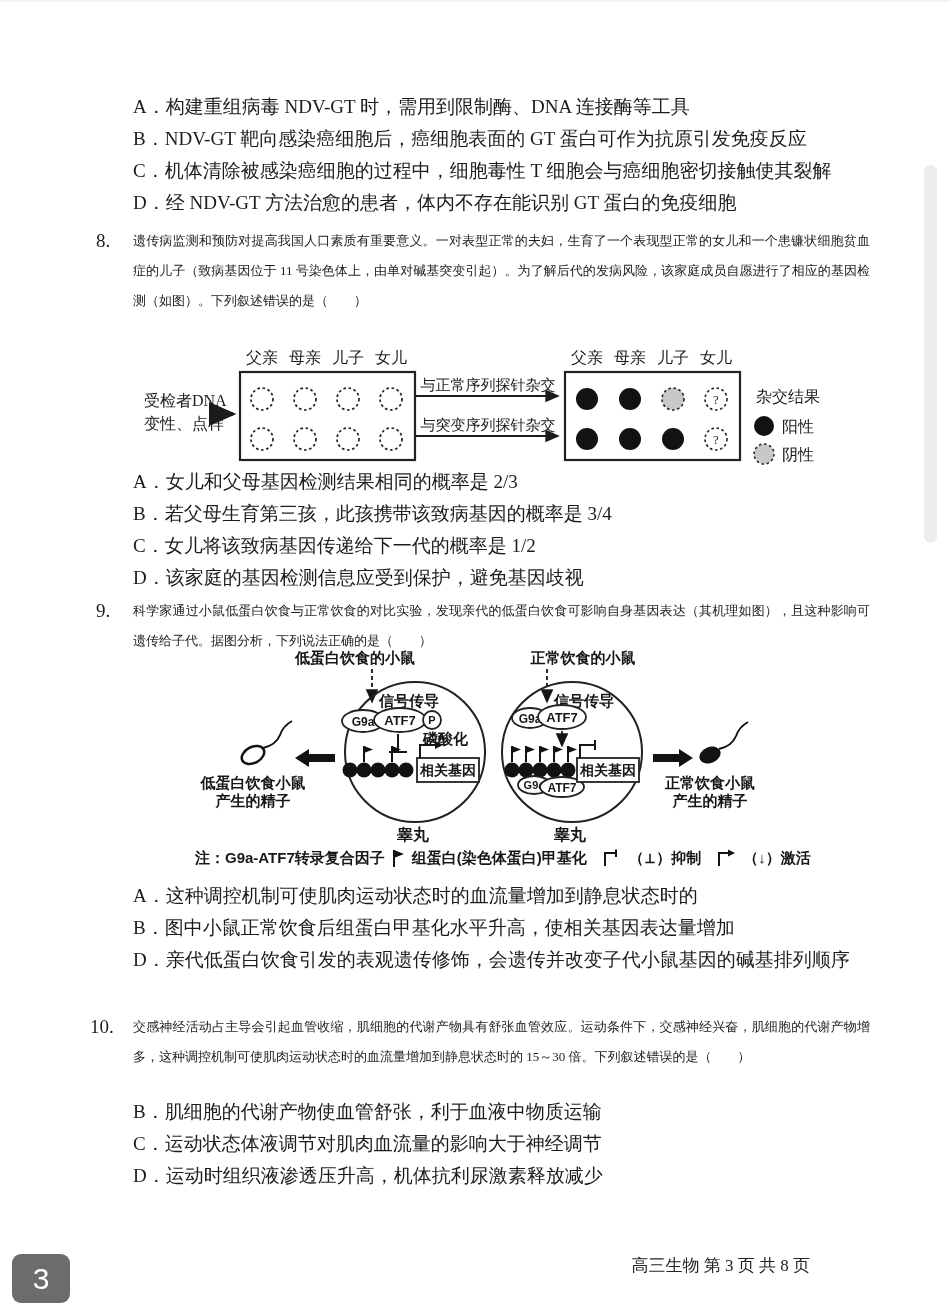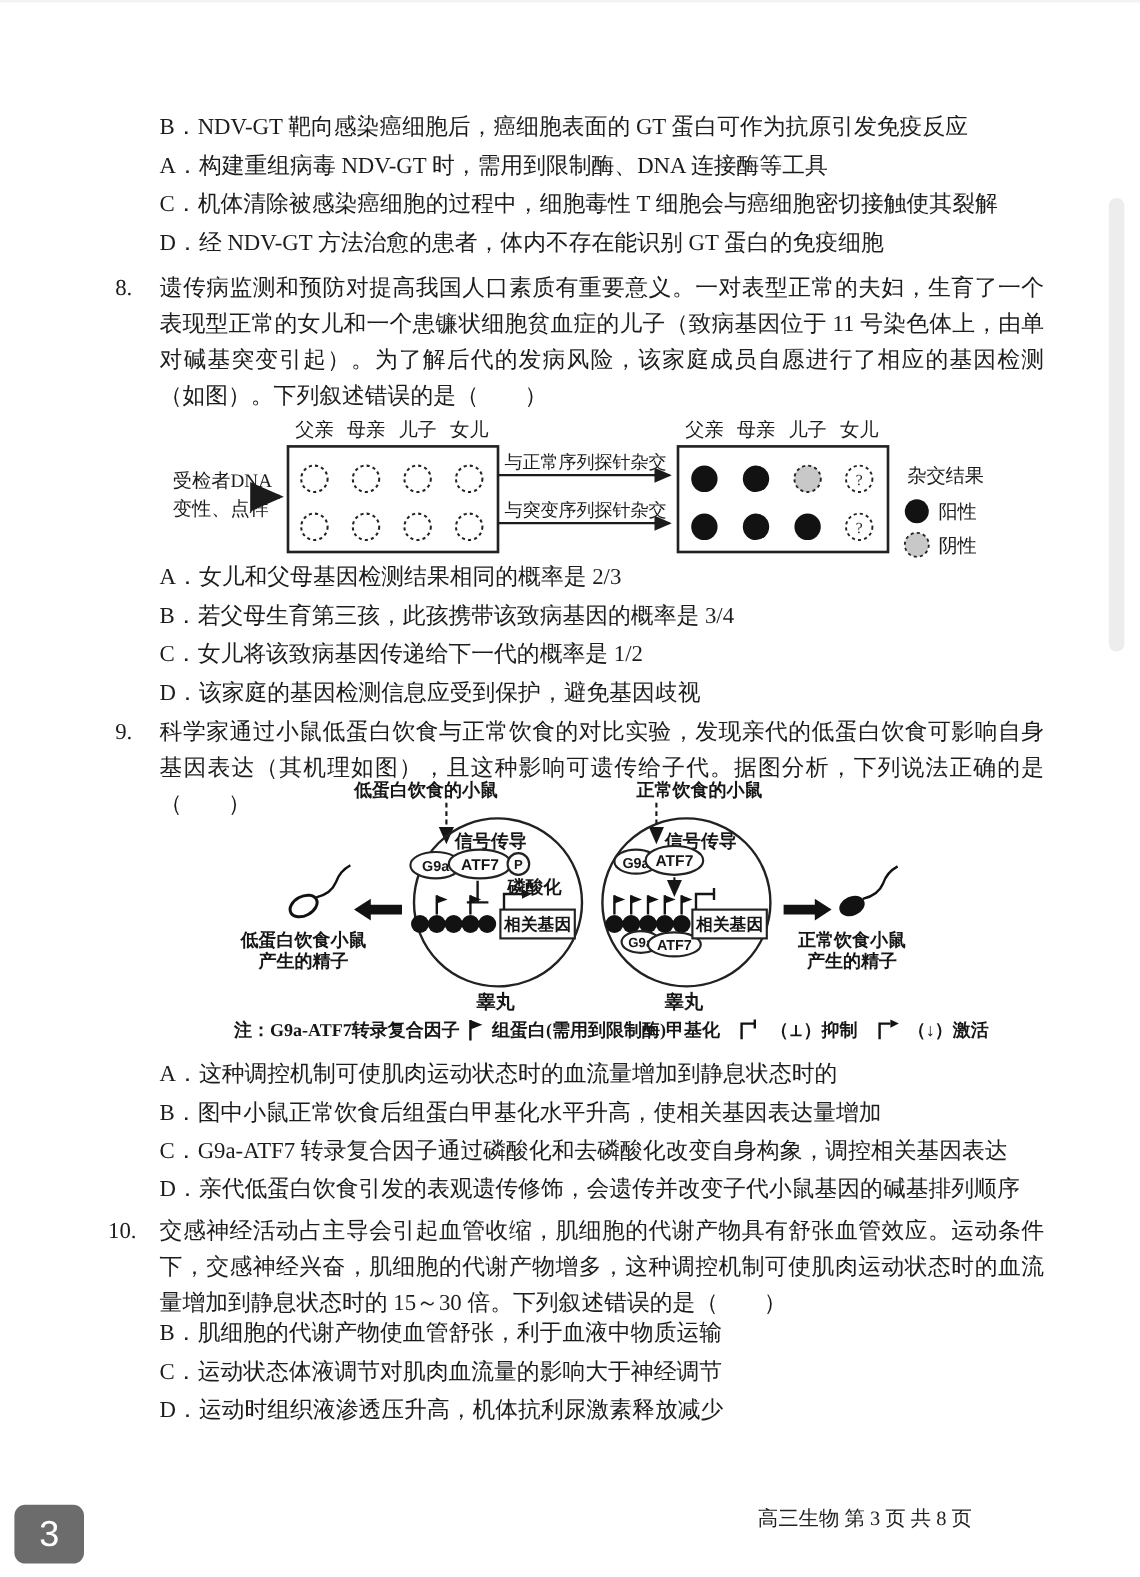--- a/index.html
+++ b/index.html
@@ -3,45 +3,45 @@
 <meta charset="utf-8">
 <style>
   html,body { margin:0; padding:0; background:#ffffff; }
   .page {
     position:relative; width:950px; height:1314px; background:#fff;
     font-family:"Liberation Serif","DejaVu Serif",serif; color:#1c1c1c;
     overflow:hidden; border-top:2px solid #f3f3f3; box-sizing:border-box;
   }
   .sec { position:absolute; left:0; width:950px; }
   .qnum { position:absolute; left:96px; top:0; font-size:19px; line-height:30px; }
-  .stem { position:absolute; left:133px; top:0; width:737px; font-size:19px; line-height:30px; text-align:justify; }
+  .stem { position:absolute; left:133px; top:0; width:737px; font-size:13px; line-height:30px; text-align:justify; }
   .optsec { position:absolute; left:133px; width:760px; }
   .opt-row { height:32px; font-size:19px; white-space:nowrap; line-height:24px; }
   .dia { position:absolute; }
   svg text { font-family:"Liberation Serif","DejaVu Serif",serif; fill:#1b1b1b; }
   svg.d2 text { font-family:"Liberation Sans","DejaVu Sans",sans-serif; font-weight:700; fill:#161616; }
   .note { position:absolute; top:844px; left:195px; height:24px;
-    font-family:Liberation Serif, serif; font-weight:700; font-size:15px;
+    font-family:Liberation Sans, sans-serif; font-weight:700; font-size:15px;
     color:#171717; display:flex; align-items:center; gap:7px; white-space:nowrap; }
   .note svg { display:block; }
   .footer { position:absolute; top:1252px; left:0; width:810px; text-align:right; font-size:17px; color:#222; }
   .page-badge { position:absolute; left:12px; top:1252px; width:58px; height:49px; background:#6c6c6c;
     border-radius:9px; color:#fff; font-family:"Liberation Sans","DejaVu Sans",sans-serif;
     font-size:30px; display:flex; align-items:center; justify-content:center; }
   .scroll-thumb { position:absolute; left:924px; top:163px; width:13px; height:378px;
     background:#ededed; border-radius:7px; }
 </style>
 </head>
 <body>
 
 <div class="page">
 
   <section class="optsec" style="top:93px">
+    <div class="opt-row"><span>A．</span><span>构建重组病毒 NDV-GT 时，需用到限制酶、DNA 连接酶等工具</span></div>
     <div class="opt-row"><span>B．</span><span>NDV-GT 靶向感染癌细胞后，癌细胞表面的 GT 蛋白可作为抗原引发免疫反应</span></div>
-    <div class="opt-row"><span>A．</span><span>构建重组病毒 NDV-GT 时，需用到限制酶、DNA 连接酶等工具</span></div>
     <div class="opt-row"><span>C．</span><span>机体清除被感染癌细胞的过程中，细胞毒性 T 细胞会与癌细胞密切接触使其裂解</span></div>
     <div class="opt-row"><span>D．</span><span>经 NDV-GT 方法治愈的患者，体内不存在能识别 GT 蛋白的免疫细胞</span></div>
   </section>
 
   <section class="sec" style="top:224px">
     <div class="qnum">8.</div>
     <div class="stem">遗传病监测和预防对提高我国人口素质有重要意义。一对表型正常的夫妇，生育了一个表现型正常的女儿和一个患镰状细胞贫血症的儿子（致病基因位于 11 号染色体上，由单对碱基突变引起）。为了解后代的发病风险，该家庭成员自愿进行了相应的基因检测（如图）。下列叙述错误的是（　　）</div>
   </section>
 
   <svg class="dia" style="top:344px; left:130px" width="740" height="128" viewBox="0 0 740 128">
@@ -234,37 +234,36 @@
       <text x="525" y="158" font-size="15" text-anchor="middle">产生的精子</text>
     </g>
   </svg>
 
   <div class="note">
     <span>注：G9a-ATF7转录复合因子</span>
     <svg width="13" height="20" viewBox="0 0 13 20">
       <line x1="2" y1="19" x2="2" y2="2" stroke="#121212" stroke-width="2"></line>
       <polygon points="2,2 12,6 2,10" fill="#121212"></polygon>
     </svg>
-    <span>组蛋白(需用到限制酶)甲基化</span>
+    <span>组蛋白(染色体蛋白)甲基化</span>
     <svg width="20" height="18" viewBox="0 0 20 18" style="margin-left:8px">
       <path d="M3,17 L3,4 L14,4" fill="none" stroke="#121212" stroke-width="2"></path>
       <line x1="14" y1="0.5" x2="14" y2="8" stroke="#121212" stroke-width="2"></line>
     </svg>
     <span>（⊥）抑制</span>
     <svg width="20" height="18" viewBox="0 0 20 18" style="margin-left:8px">
       <path d="M3,17 L3,4 L12,4" fill="none" stroke="#121212" stroke-width="2"></path>
       <polygon points="12,0.5 19,4 12,7.5" fill="#121212"></polygon>
     </svg>
     <span>（↓）激活</span>
   </div>
 
   <section class="optsec" style="top:882px">
     <div class="opt-row"><span>A．</span><span>这种调控机制可使肌肉运动状态时的血流量增加到静息状态时的</span></div>
     <div class="opt-row"><span>B．</span><span>图中小鼠正常饮食后组蛋白甲基化水平升高，使相关基因表达量增加</span></div>
-    <div class="opt-row"><span>C．</span><span>G9a-ATF7 转录复合因子通过磷酸化和去磷酸化改变自身构象，调控相关基因表达</span></div>
     <div class="opt-row"><span>D．</span><span>亲代低蛋白饮食引发的表观遗传修饰，会遗传并改变子代小鼠基因的碱基排列顺序</span></div>
   </section>
 
   <section class="sec" style="top:1010px">
     <div class="qnum" style="left:90px">10.</div>
     <div class="stem">交感神经活动占主导会引起血管收缩，肌细胞的代谢产物具有舒张血管效应。运动条件下，交感神经兴奋，肌细胞的代谢产物增多，这种调控机制可使肌肉运动状态时的血流量增加到静息状态时的 15～30 倍。下列叙述错误的是（　　）</div>
   </section>
 
   <section class="optsec" style="top:1098px">
     <div class="opt-row"><span>B．</span><span>肌细胞的代谢产物使血管舒张，利于血液中物质运输</span></div>

